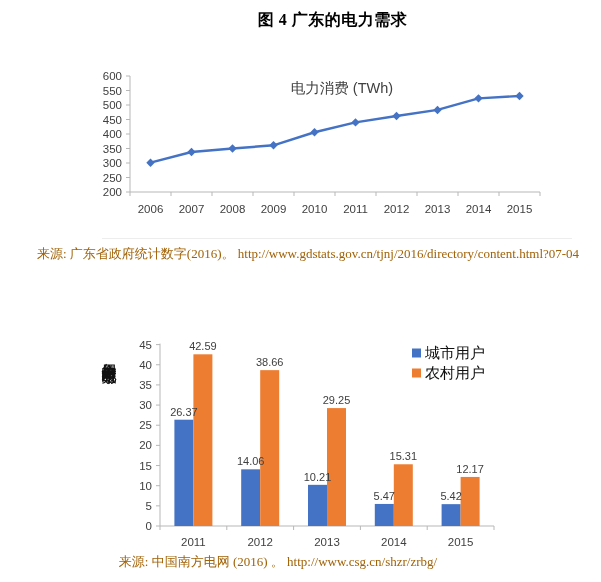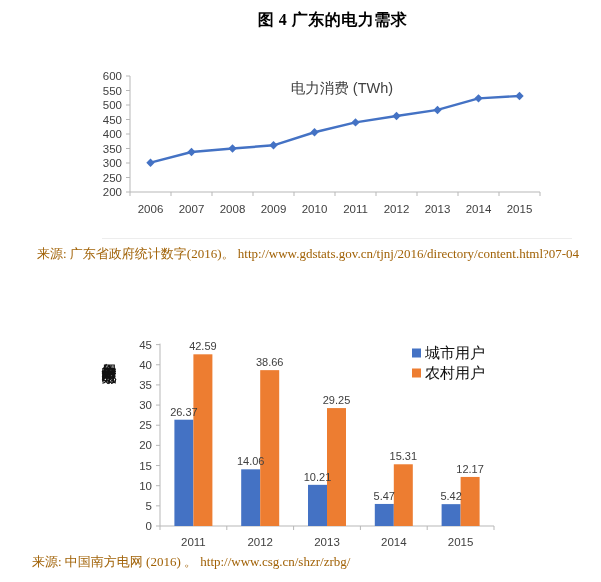--- a/index.html
+++ b/index.html
@@ -14,21 +14,21 @@
   #fig4-title{top:10px;}
   #fig5-title{top:295px;}
   .chart-svg{position:absolute;left:0;}
   #line-chart-svg{top:55px;}
   #bar-chart-svg{top:330px;}
   .divider{position:absolute;left:70px;top:238px;width:470px;height:1px;background:#ededed;}
   .source{
     position:absolute;font-size:13px;white-space:nowrap;color:#a16207;
   }
   #source1{left:5px;top:245px;width:596px;}
-  #source2{left:0;top:553px;width:492px;text-align:left;}
+  #source2{left:0;top:553px;width:492px;text-align:center;}
   .ylabel-vert{
     position:absolute;left:70px;top:351px;
     writing-mode:vertical-lr;text-orientation:upright;
     font-family:"Liberation Sans","DejaVu Sans",sans-serif;
     font-size:15px;letter-spacing:0.6px;color:#111;line-height:1;
   }
   svg text{font-family:"Liberation Sans","DejaVu Sans",sans-serif;}
 </style>
 </head>
 <body>

